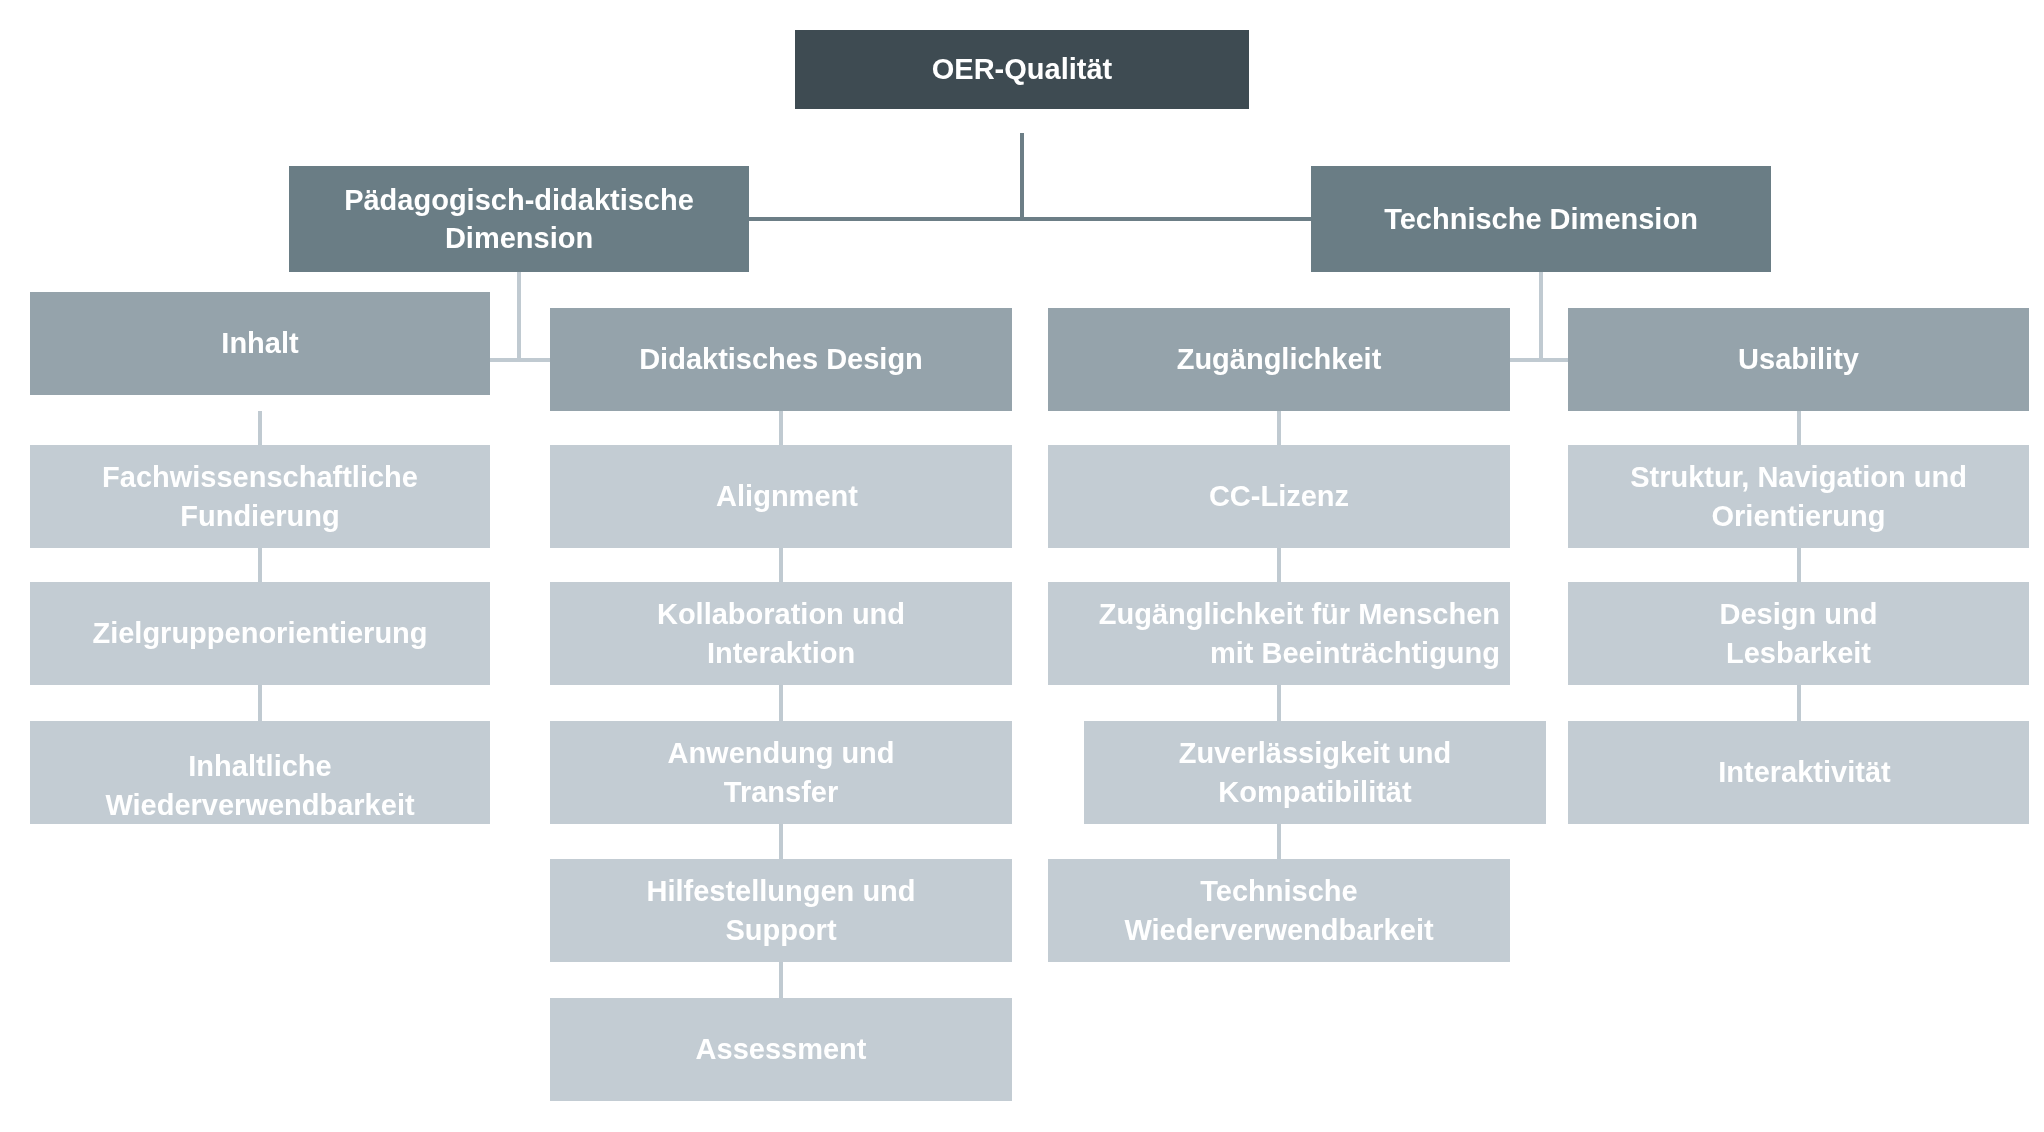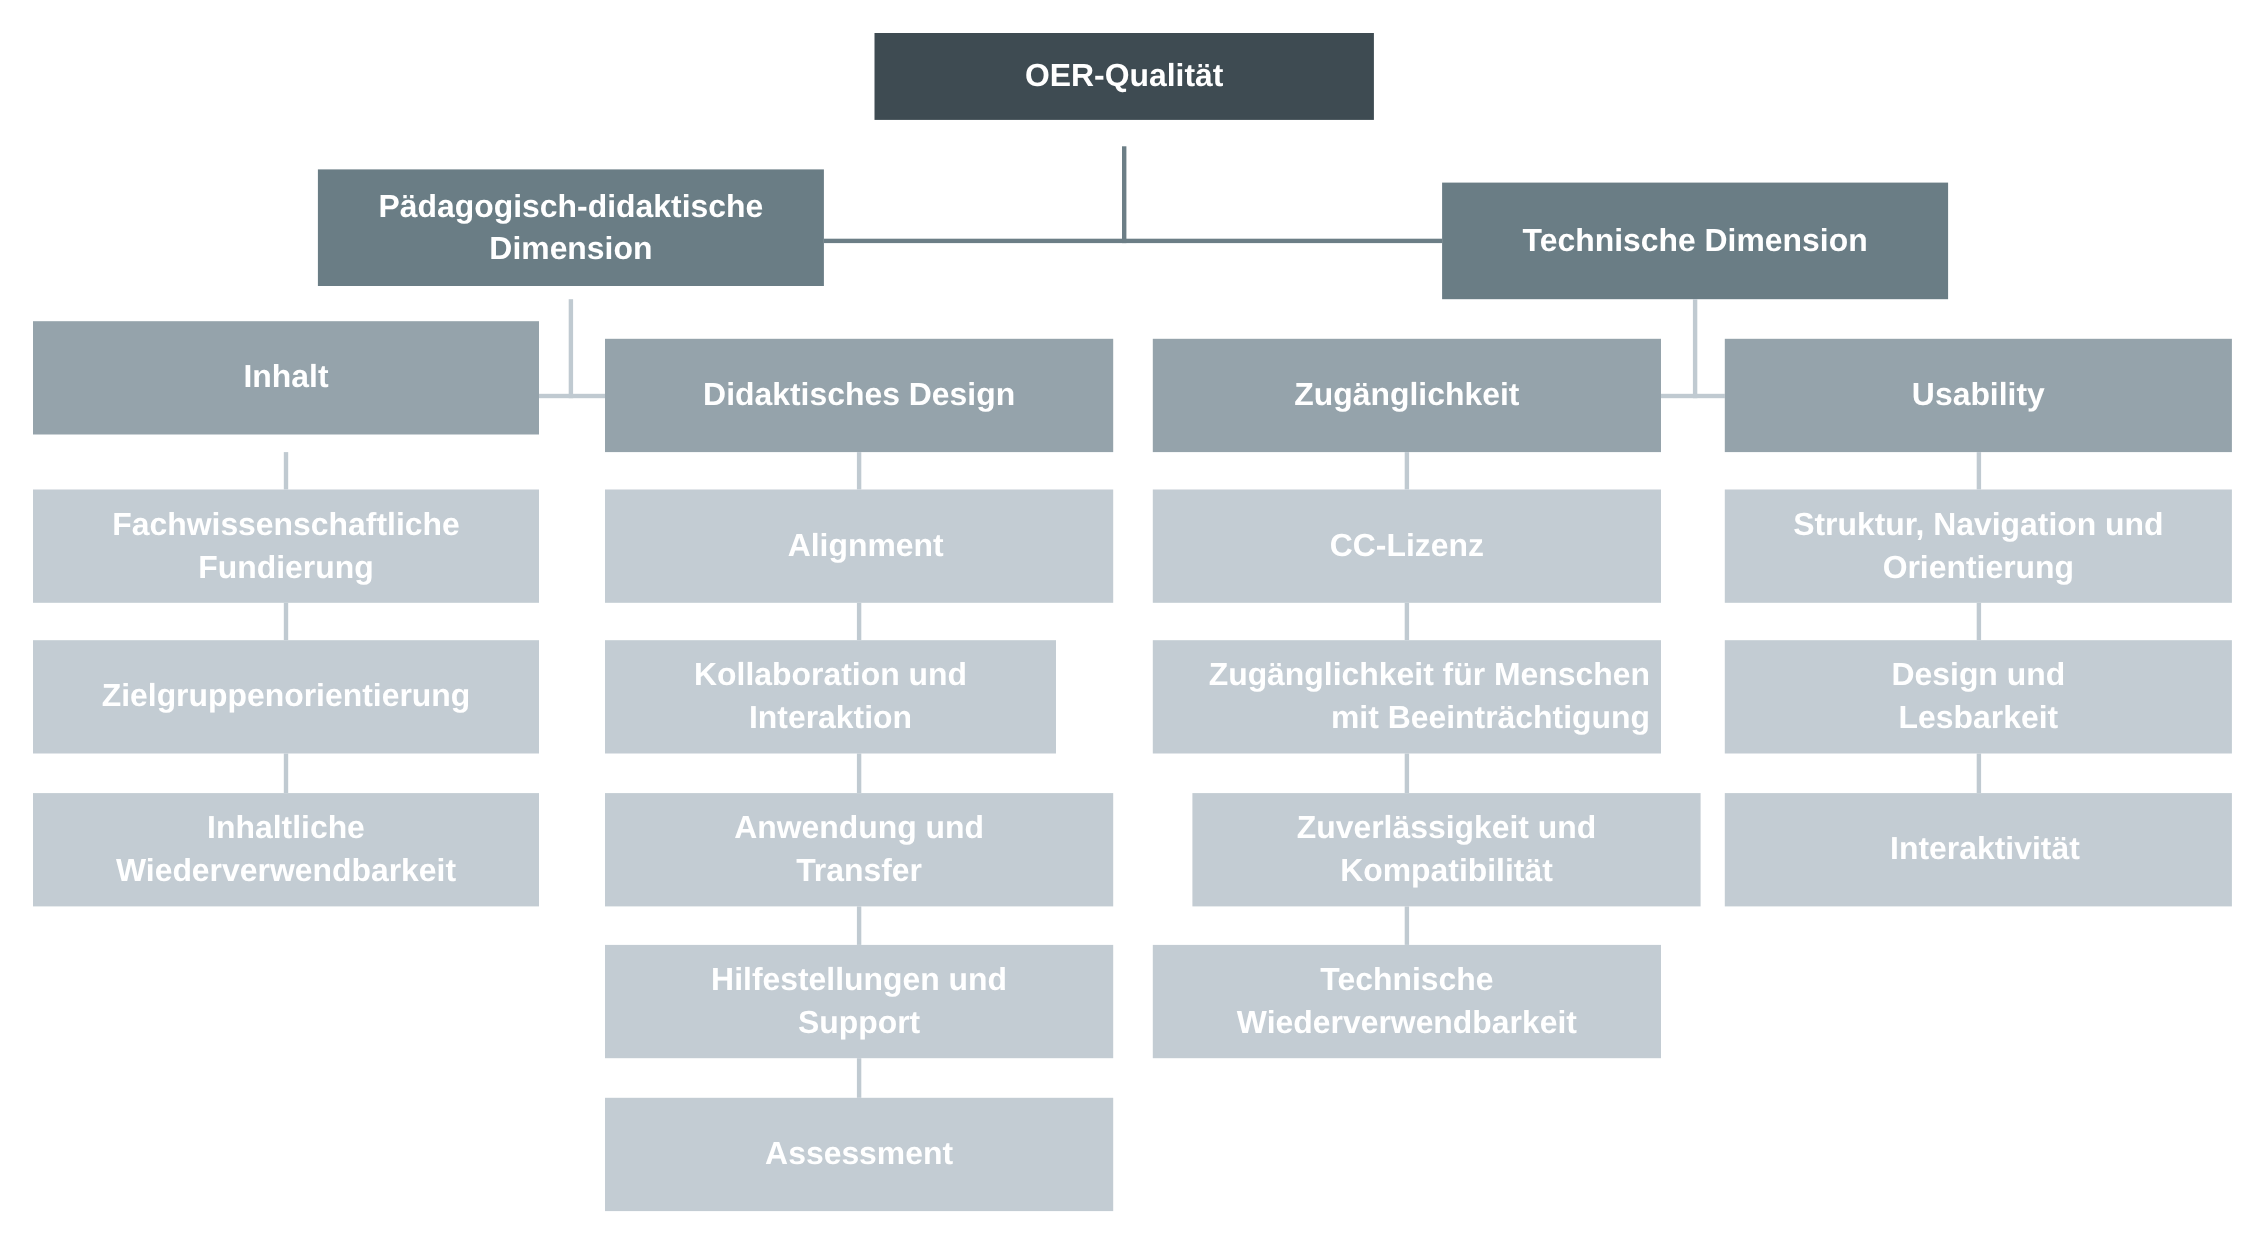--- a/index.html
+++ b/index.html
@@ -45,21 +45,21 @@
 </style>
 </head>
 <body>
 
 <div class="stage" id="stage" style="--c-root: #3E4B52; --c-dim: #6A7D85; --c-cat: #95A3AB; --c-item: #C3CCD3; --c-line-dark: #6C7E86; --c-line-light: #C0CAD1;">
     <div class="node node--root" style="left: 795px; top: 30px; width: 454px; height: 79px;">
       <span class="node-label">OER-Qualität</span>
     </div>
     <div class="line line--dark" style="left: 1020px; top: 133px; width: 4px; height: 88px;"></div>
     <div class="line line--dark" style="left: 749px; top: 217px; width: 562px; height: 4px;"></div>
-    <div class="node node--dimension" style="left: 289px; top: 154px; width: 460px; height: 106px; text-align: center;">
+    <div class="node node--dimension" style="left: 289px; top: 166px; width: 460px; height: 106px; text-align: center;">
       <span class="node-label">Pädagogisch-didaktische
 Dimension</span>
     </div>
     <div class="line line--light" style="left: 517px; top: 272px; width: 4px; height: 89.5px;"></div>
     <div class="line line--light" style="left: 490px; top: 357.5px; width: 60px; height: 4px;"></div>
     <div class="node node--dimension" style="left: 1311px; top: 166px; width: 460px; height: 106px;">
       <span class="node-label">Technische Dimension</span>
     </div>
     <div class="line line--light" style="left: 1539px; top: 272px; width: 4px; height: 89.5px;"></div>
     <div class="line line--light" style="left: 1510px; top: 357.5px; width: 58px; height: 4px;"></div>
@@ -69,33 +69,33 @@
     <div class="line line--light" style="left: 258px; top: 411px; width: 4px; height: 34px;"></div>
     <div class="node node--item" style="left: 30px; top: 445px; width: 460px; height: 103px;">
       <span class="node-label">Fachwissenschaftliche
 Fundierung</span>
     </div>
     <div class="line line--light" style="left: 258px; top: 548px; width: 4px; height: 34px;"></div>
     <div class="node node--item" style="left: 30px; top: 582px; width: 460px; height: 103px;">
       <span class="node-label">Zielgruppenorientierung</span>
     </div>
     <div class="line line--light" style="left: 258px; top: 685px; width: 4px; height: 36px;"></div>
-    <div class="node node--item" style="left: 30px; top: 721px; width: 460px; height: 103px;">
+    <div class="node node--item" style="left: 30px; top: 721px; width: 460px; height: 103px; align-items: flex-end;">
       <span class="node-label">Inhaltliche
 Wiederverwendbarkeit</span>
     </div>
     <div class="node node--category" style="left: 550px; top: 308px; width: 462px; height: 103px;">
       <span class="node-label">Didaktisches Design</span>
     </div>
     <div class="line line--light" style="left: 779px; top: 411px; width: 4px; height: 34px;"></div>
     <div class="node node--item" style="left: 550px; top: 445px; width: 462px; height: 103px; padding-left: 24px;">
       <span class="node-label">Alignment</span>
     </div>
     <div class="line line--light" style="left: 779px; top: 548px; width: 4px; height: 34px;"></div>
-    <div class="node node--item" style="left: 550px; top: 582px; width: 410px; height: 103px; align-items: center;">
+    <div class="node node--item" style="left: 550px; top: 582px; width: 462px; height: 103px; align-items: center;">
       <span class="node-label">Kollaboration und
 Interaktion</span>
     </div>
     <div class="line line--light" style="left: 779px; top: 685px; width: 4px; height: 36px;"></div>
     <div class="node node--item" style="left: 550px; top: 721px; width: 462px; height: 103px;">
       <span class="node-label">Anwendung und
 Transfer</span>
     </div>
     <div class="line line--light" style="left: 779px; top: 824px; width: 4px; height: 35px;"></div>
     <div class="node node--item" style="left: 550px; top: 859px; width: 462px; height: 103px;">

